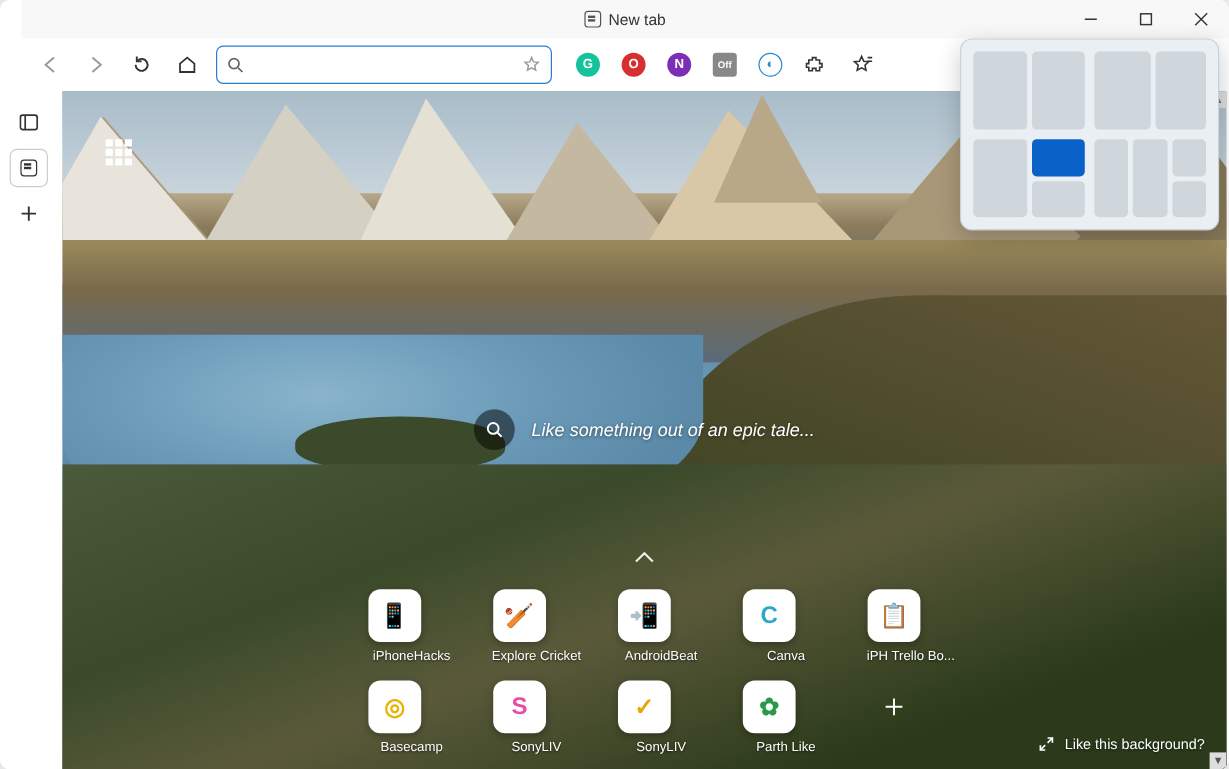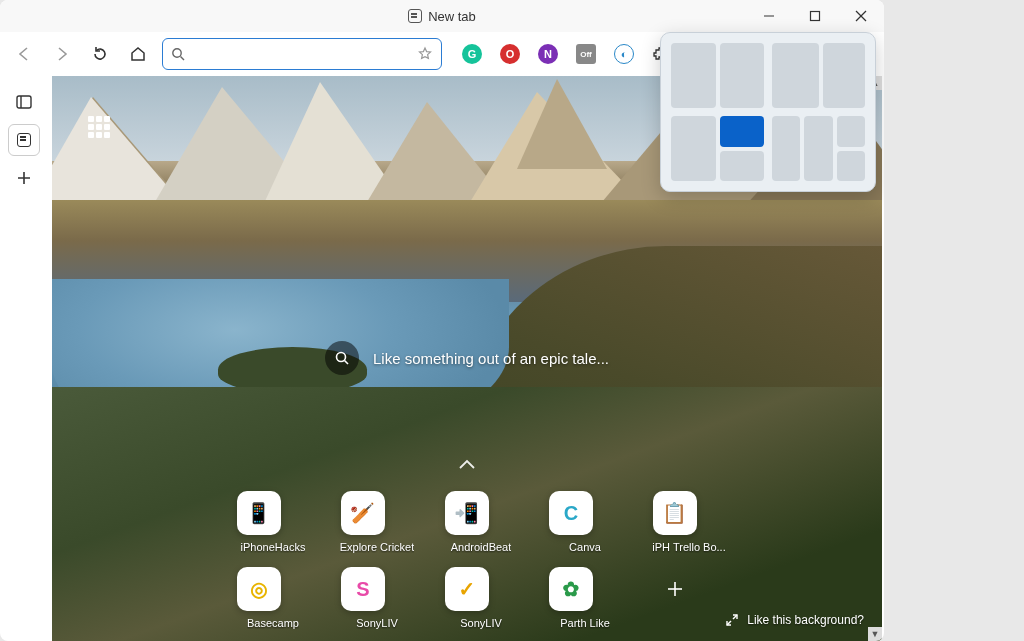--- a/index.html
+++ b/index.html
@@ -1,18 +1,18 @@
 <!DOCTYPE html>
 <html><head>
 <meta charset="utf-8">
 <style>
 * { margin: 0; padding: 0; box-sizing: border-box; font-family: 'Segoe UI', sans-serif; }
 body { background: #e8e8e8; width: 1024px; height: 641px; overflow: hidden; position: relative; }
 
-.window { position: absolute; top: 0; left: 0; width: 884px; height: 641px; background: #fff; border-radius: 8px; overflow: hidden; }
+.window { position: absolute; top: 0; left: 0; width: 1024px; height: 641px; background: #fff; border-radius: 8px; overflow: hidden; padding-left: 18px; }
 
 .titlebar { height: 32px; display: flex; align-items: center; justify-content: center; position: relative; background: #f8f8f8; }
 .titlebar-title { font-size: 13px; color: #333; display: flex; align-items: center; gap: 6px; }
 .titlebar-title .tabicon { width: 14px; height: 14px; border: 1.5px solid #555; border-radius: 3px; position: relative; }
 .titlebar-title .tabicon:after { content: ""; position: absolute; top: 3px; left: 2px; width: 6px; height: 1.5px; background: #555; box-shadow: 0 3px 0 #555; }
 .win-controls { position: absolute; right: 0; top: 0; display: flex; }
 .win-controls div { width: 46px; height: 32px; display: flex; align-items: center; justify-content: center; cursor: pointer; color: #333; }
 
 .toolbar { height: 44px; display: flex; align-items: center; padding: 0 10px; gap: 10px; background: #fff; }
 .toolbar .navbtn { width: 28px; height: 28px; display: flex; align-items: center; justify-content: center; color: #999; cursor: pointer; border-radius: 4px; }
@@ -49,21 +49,21 @@
 .bg-hill-r { position: absolute; top: 30%; right: -10%; width: 60%; height: 80%; background: linear-gradient(200deg, #6a5a3a 0%, #4a4a2a 40%, #2a3a1a 100%); border-radius: 40% 0 0 0; }
 
 .launcher { position: absolute; top: 40px; left: 36px; width: 22px; height: 22px; cursor: pointer; display: grid; grid-template-columns: repeat(3,1fr); grid-template-rows: repeat(3,1fr); gap: 2px; }
 .launcher div { background: #fff; border-radius: 1px; }
 
 .websearch { position: absolute; top: 80px; left: 50%; transform: translateX(-50%); width: 460px; height: 46px; background: #fff; border-radius: 23px; display: flex; align-items: center; padding: 0 20px; box-shadow: 0 2px 8px rgba(0,0,0,0.15); }
 .websearch input { border: none; outline: none; flex: 1; font-size: 15px; color: #333; }
 .websearch input::placeholder { color: #888; }
 .websearch .sicon { color: #1a73a8; }
 
-.caption { position: absolute; top: 265px; left: 50%; transform: translateX(-50%); display: flex; align-items: center; gap: 14px; color: #fff; text-shadow: 0 1px 3px rgba(0,0,0,0.5); }
+.caption { position: absolute; top: 265px; left: 50%; transform: translateX(-50%); display: flex; align-items: center; gap: 14px; color: #fff; text-shadow: 0 1px 3px rgba(0,0,0,0.5); font-style: italic; }
 .caption .cbadge { width: 34px; height: 34px; border-radius: 50%; background: rgba(0,0,0,0.5); display: flex; align-items: center; justify-content: center; }
 .caption .ctext { font-size: 15px; }
 
 .chev { position: absolute; bottom: 170px; left: 50%; transform: translateX(-50%); color: #fff; cursor: pointer; opacity: 0.9; }
 
 .tiles { position: absolute; bottom: 12px; left: 50%; transform: translateX(-50%); display: grid; grid-template-columns: repeat(5, 96px); grid-template-rows: auto auto; gap: 14px 8px; justify-items: center; }
 .tile { display: flex; flex-direction: column; align-items: center; gap: 6px; cursor: pointer; }
 .tile .ticon { width: 44px; height: 44px; background: #fff; border-radius: 10px; display: flex; align-items: center; justify-content: center; font-size: 20px; box-shadow: 0 2px 6px rgba(0,0,0,0.25); }
 .tile .tlabel { font-size: 11px; color: #fff; text-shadow: 0 1px 2px rgba(0,0,0,0.7); max-width: 86px; white-space: nowrap; overflow: hidden; text-overflow: ellipsis; margin-left: 28px; }
 .addtile { width: 44px; height: 44px; border: none; display: flex; align-items: center; justify-content: center; color: #fff; font-size: 22px; cursor: pointer; }

